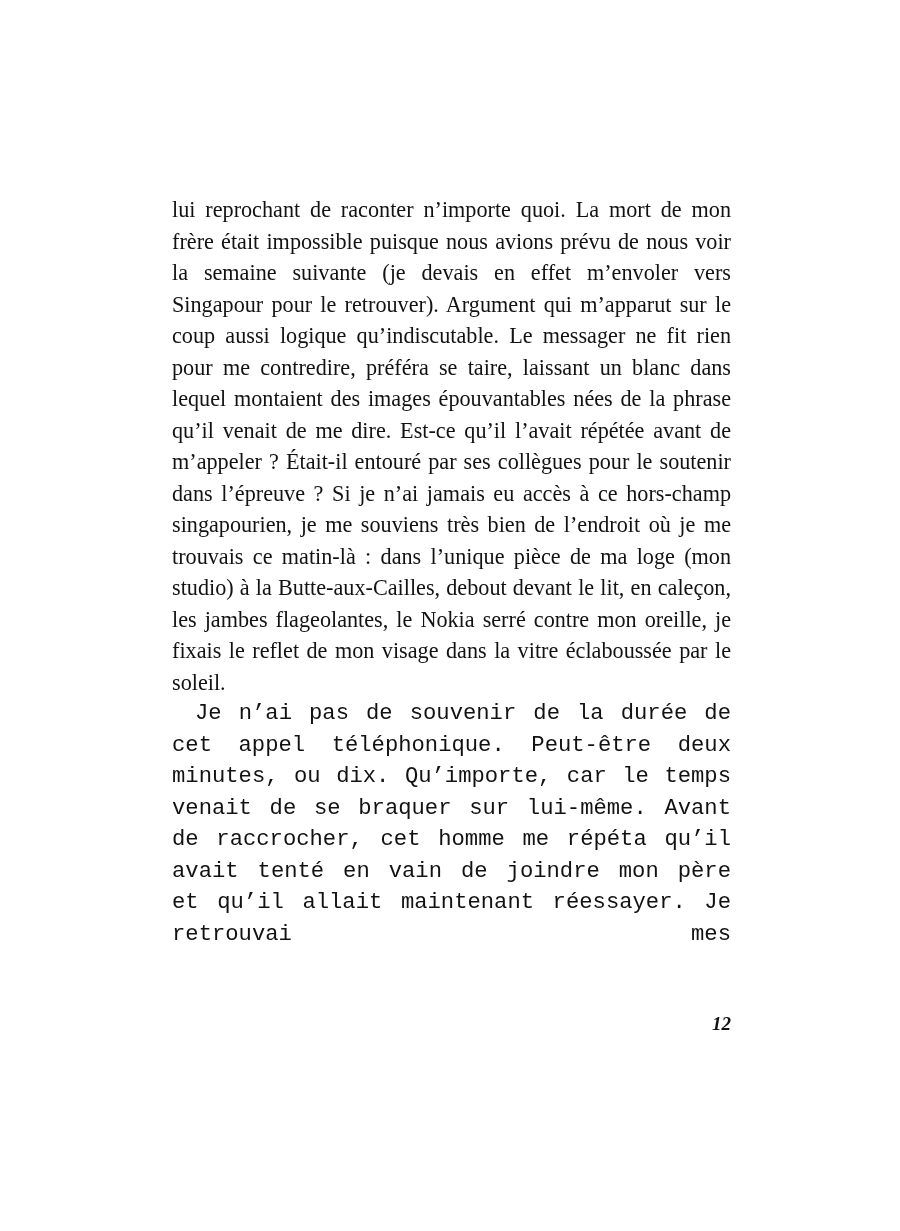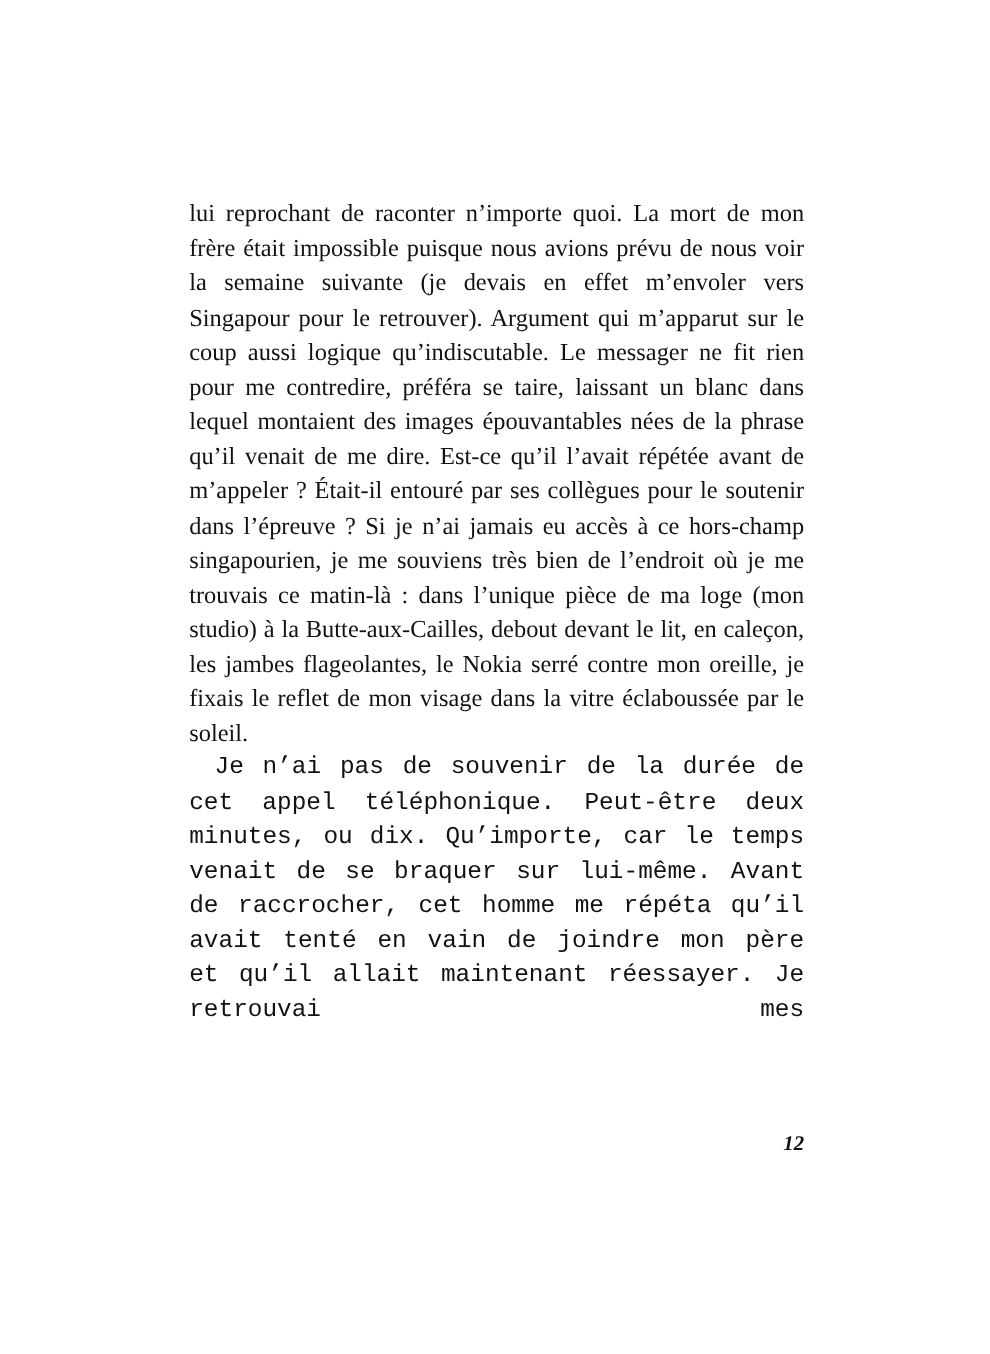--- a/index.html
+++ b/index.html
@@ -7,21 +7,21 @@
     margin: 0;
     padding: 0;
     background: #ffffff;
   }
 
   .page {
     position: relative;
     width: 900px;
     height: 1213px;
     background: #ffffff;
-    margin: 0 auto;
+    margin: 16px auto;
     overflow: hidden;
     box-sizing: border-box;
   }
 
   .text-block {
     position: absolute;
     left: 172px;
     top: 178px;
     width: 559px;
   }
@@ -51,21 +51,21 @@
     width: 100%;
   }
 
   .body-par.force-justify-all::after {
     content: none;
   }
 
   .folio {
     position: absolute;
     left: 0;
-    top: 1028px;
+    top: 996px;
     width: 731px;
     text-align: right;
     font-family: "Liberation Serif", "DejaVu Serif", serif;
     font-style: italic;
     font-weight: 700;
     font-size: 19px;
     line-height: 24px;
     color: #121212;
   }
 </style>

